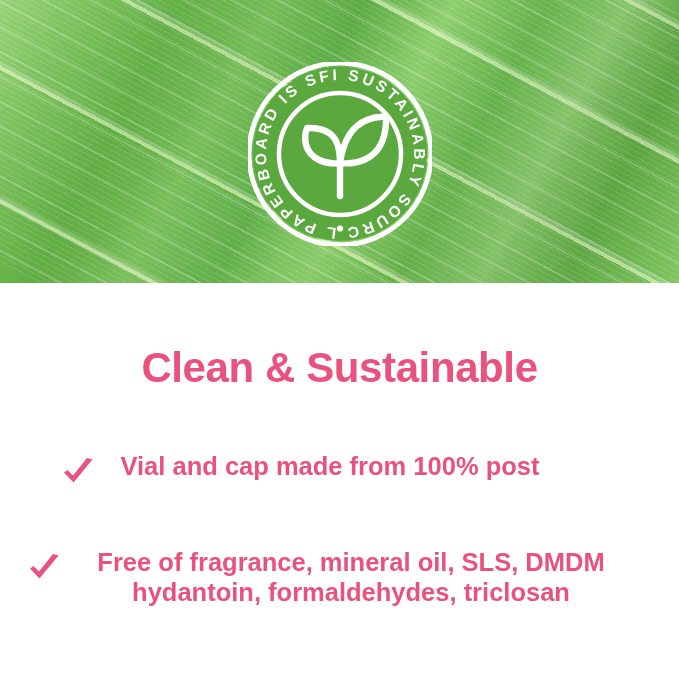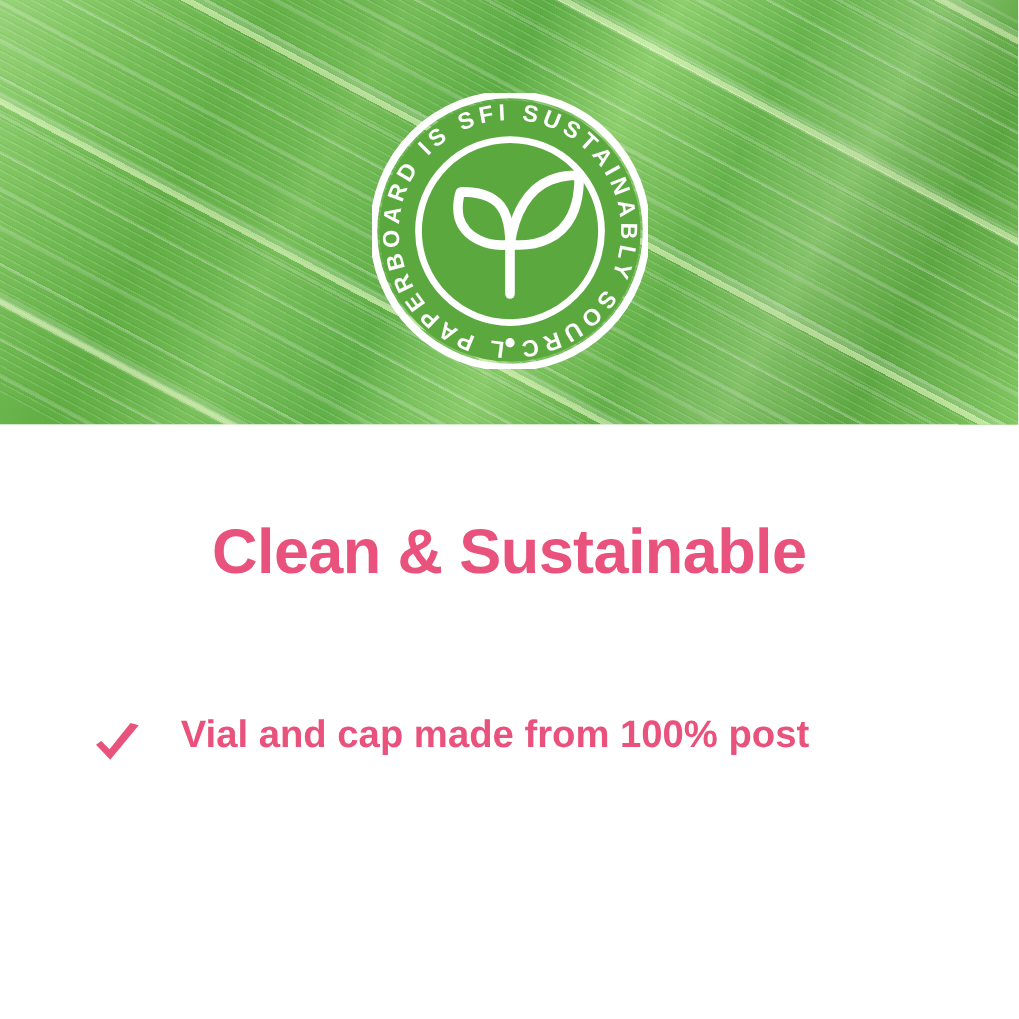--- a/index.html
+++ b/index.html
@@ -149,21 +149,20 @@
     letter-spacing: -0.4px;
     line-height: 1;
     white-space: nowrap;
   }
 
   .bullet-row {
     position: absolute;
     display: flex;
     align-items: flex-start;
     width: 679px;
-    margin-top: 24px;
   }
   #bullet-0 { top: 168px; left: 0; }
   #bullet-1 { top: 264px; left: 0; }
 
   .check-icon {
     flex: 0 0 auto;
     margin-top: 6px;
   }
   #bullet-0 .check-icon { margin-left: 62px; }
   #bullet-1 .check-icon { margin-left: 28px; }
@@ -230,15 +229,26 @@
       <span class="check-icon">
         <svg width="33" height="30" viewBox="0 0 33 30" xmlns="http://www.w3.org/2000/svg">
           <path d="M 2,15.5 L 11.5,25.5 L 30.5,2.5 L 25,1 L 11,18.5 L 5.5,13 Z" fill="#e8527c"></path>
         </svg>
       </span>
       <div class="bullet-text">
         <div>Vial and cap made from 100% post</div>
       </div>
     </div>
 
+    <div class="bullet-row" id="bullet-1">
+      <span class="check-icon">
+        <svg width="33" height="30" viewBox="0 0 33 30" xmlns="http://www.w3.org/2000/svg">
+          <path d="M 2,15.5 L 11.5,25.5 L 30.5,2.5 L 25,1 L 11,18.5 L 5.5,13 Z" fill="#e8527c"></path>
+        </svg>
+      </span>
+      <div class="bullet-text">
+        <div>Free of fragrance, mineral oil, SLS, DMDM</div>
+        <div>hydantoin, formaldehydes, triclosan</div>
+      </div>
+    </div>
 
   </div>
 </div>
 
 </body></html>

